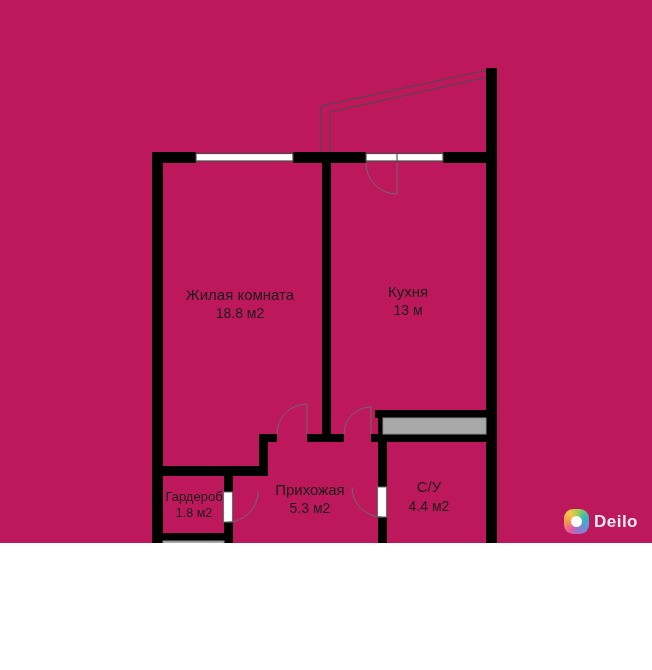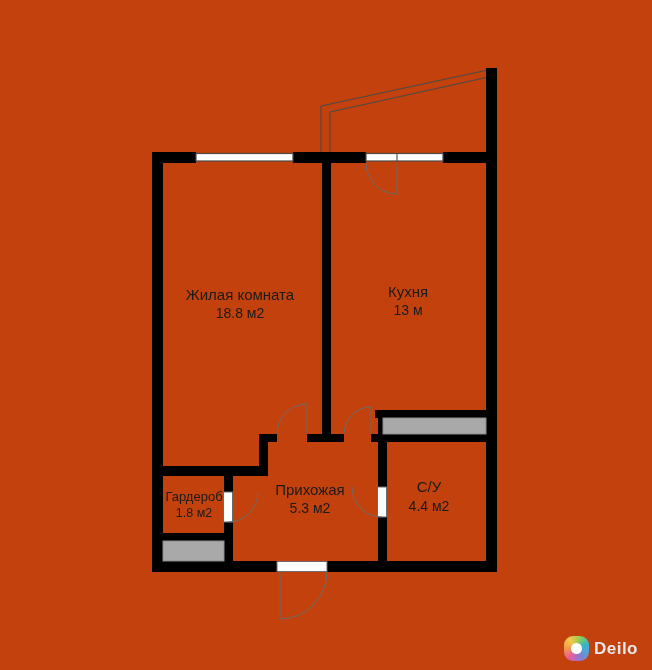--- a/index.html
+++ b/index.html
@@ -1,19 +1,19 @@
 <!DOCTYPE html>
 <html><head>
 <meta charset="utf-8">
 <style>
   html,body{margin:0;padding:0;}
   .page{
     position:relative;
-    width:652px;height:670px;
-    background:#c2410c;
+    width:652px;height:543px;
+    background:#be185d;
     overflow:hidden;
     font-family:"Liberation Sans", sans-serif;
   }
   svg text{
     font-family:"Liberation Sans", sans-serif;
     fill:#1b1b1b;
   }
   .room-name{font-size:15px;}
   .room-area{font-size:14px;}
   .room-name-sm{font-size:13px;}

